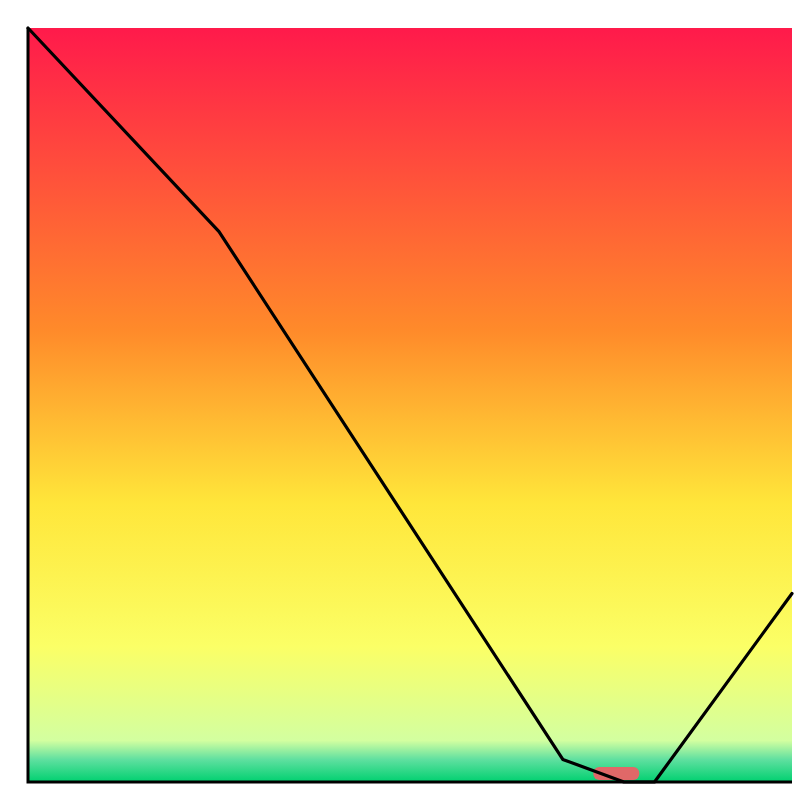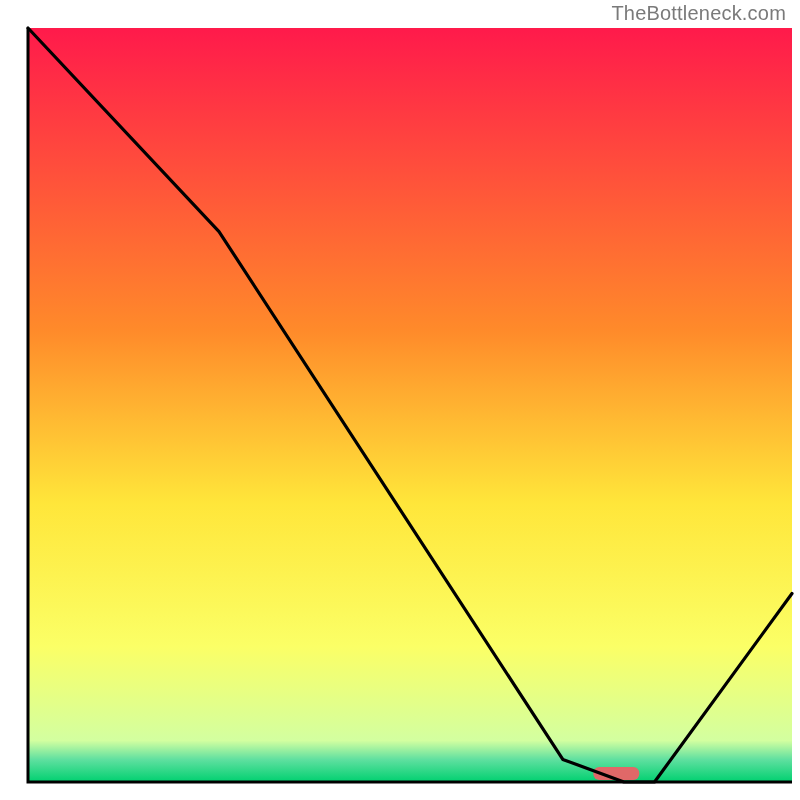--- a/index.html
+++ b/index.html
@@ -25,21 +25,20 @@
     font-weight: 500;
   }
   svg {
     display: block;
   }
 </style>
 </head>
 <body>
 
 <div class="container">
-  <div class="watermark">TheBottleneck.com</div>
 
   <svg id="chart-svg" width="800" height="800" viewBox="0 0 800 800">
     <defs>
       <linearGradient id="bg-grad" x1="0" y1="0" x2="0" y2="1">
           <stop offset="0.00%" stop-color="#ff1a4b"></stop>
           <stop offset="40.00%" stop-color="#ff8a2a"></stop>
           <stop offset="63.00%" stop-color="#ffe63a"></stop>
           <stop offset="82.00%" stop-color="#fbff66"></stop>
           <stop offset="94.50%" stop-color="#d3ffa0"></stop>
           <stop offset="97.00%" stop-color="#60e0a0"></stop>

